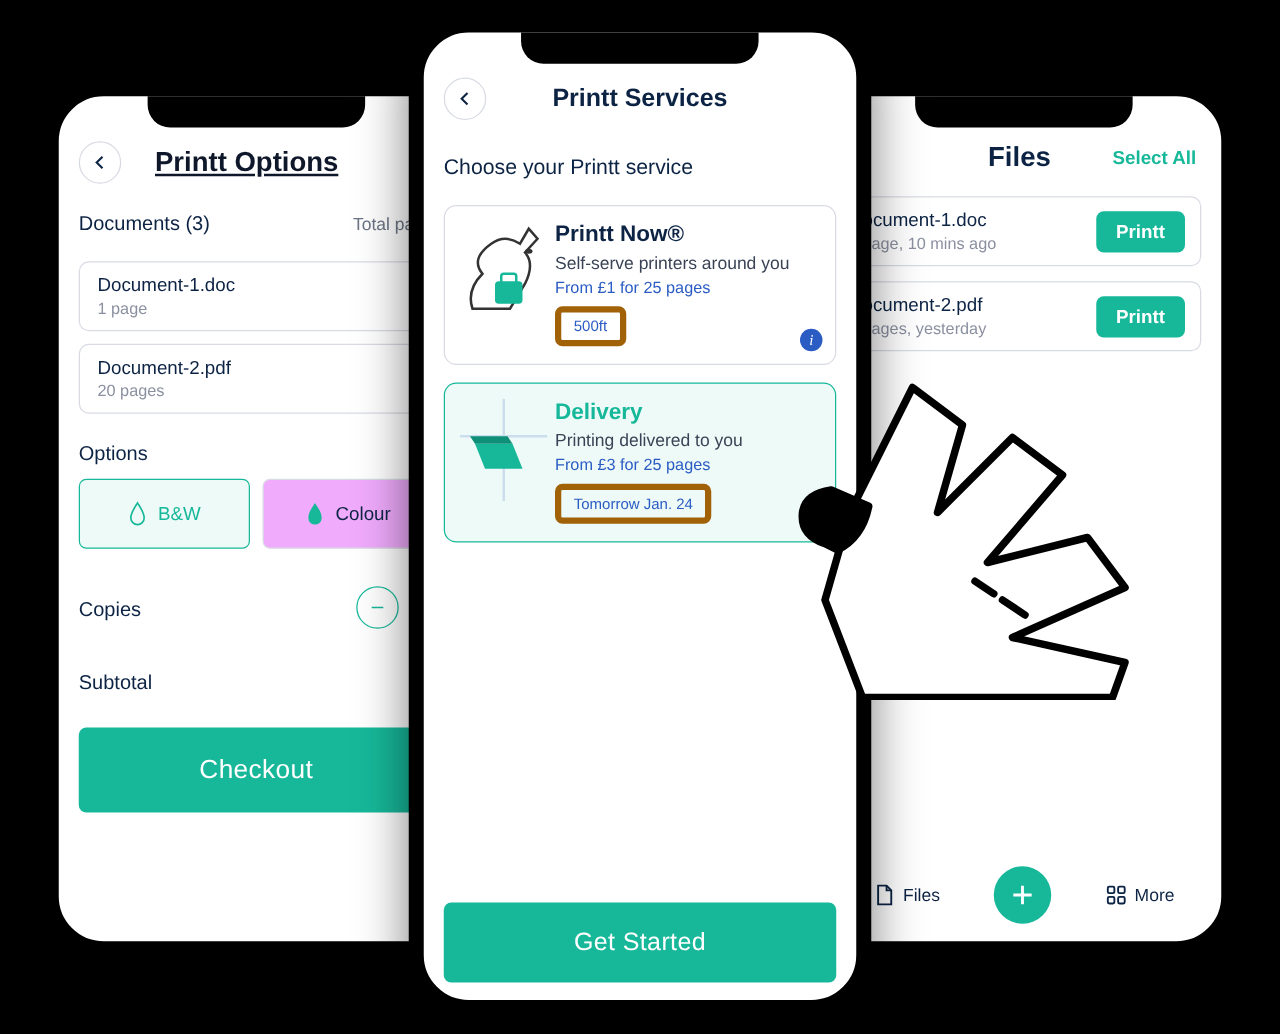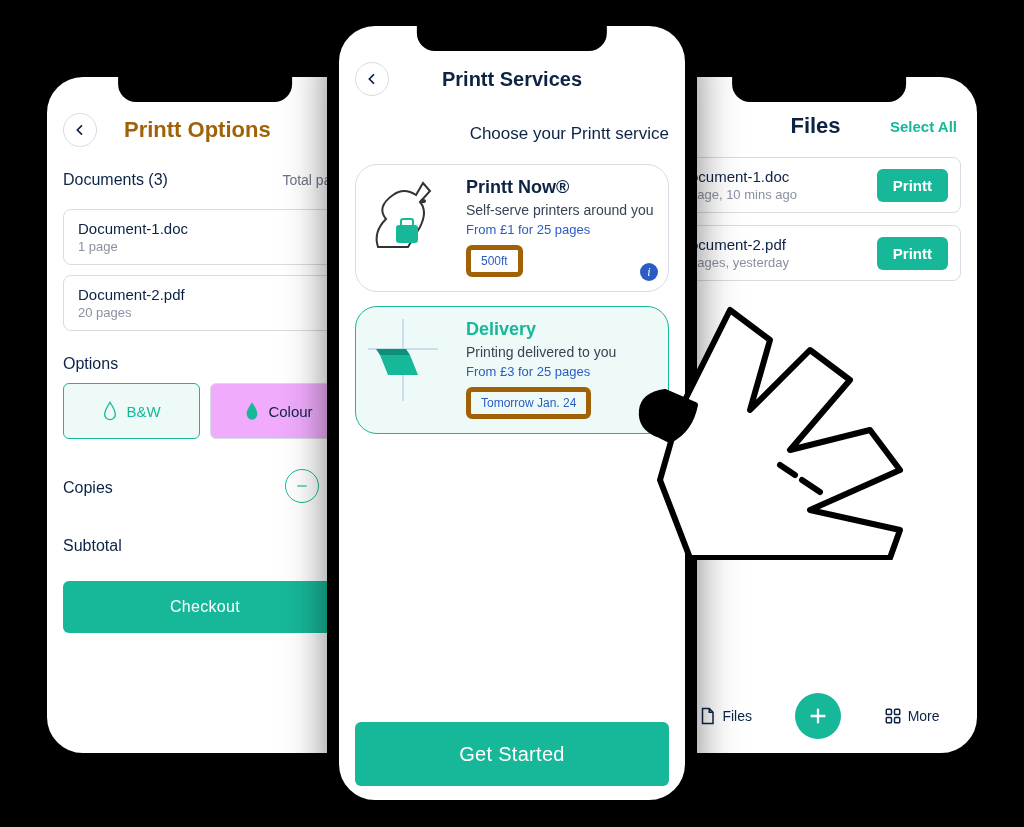--- a/index.html
+++ b/index.html
@@ -24,21 +24,21 @@
 
   .screen { position: absolute; inset: 0; padding: 36px 16px 14px; display: flex; flex-direction: column; }
 
   
   .header { display: flex; align-items: center; gap: 21px; margin-bottom: 18px; }
   .back-btn {
     width: 34px; height: 34px; border: 1px solid #d8dbe3; border-radius: 50%;
     display: flex; align-items: center; justify-content: center; cursor: pointer;
   }
   .title { flex: 1; text-align: center; font-size: 20px; font-weight: 600; color: #0c2344; }
-  .title-left { text-align: left; font-size: 22px; font-weight: 700; color: #a16207; padding-left: 6px; }
+  .title-left { text-align: left; font-size: 22px; font-weight: 700; color: #0f172a; padding-left: 6px; text-decoration: underline; }
   .sub { color: #6b7485; font-weight: 400; }
 
   .row-between { display:flex; justify-content: space-between; align-items: baseline; }
   .section-lbl { color:#0c2344; font-size:16px; font-weight:500; margin: 6px 0 10px; }
   .doc-card {
     border:1px solid #d8dbe3; border-radius:8px; padding:10px 14px; margin-bottom:10px;
   }
   .doc-name { color:#0c2344; font-size:15px; }
   .doc-meta { color:#8a90a0; font-size:13px; margin-top:2px; }
 
@@ -52,21 +52,21 @@
 
   .stepper { display:flex; align-items:center; gap:18px; }
   .circ-btn {
     width:34px; height:34px; border:1px solid #17b89a; border-radius:50%;
     display:flex; align-items:center; justify-content:center; color:#17b89a;
     font-size:20px; cursor:pointer; background:#fff;
   }
 
   .big-btn {
     background:#17b89a; color:#fff; border:none; border-radius:6px;
-    height:52px; font-size:16px; font-weight:500; letter-spacing:.3px;
+    height:68px; font-size:21px; font-weight:500; letter-spacing:.3px;
     display:flex; align-items:center; justify-content:center; cursor:pointer;
   }
 
   
   .link-teal { color:#17b89a; font-weight:600; font-size:15px; cursor:pointer; }
   .file-card {
     border:1px solid #d8dbe3; border-radius:8px; padding:10px 12px;
     display:flex; align-items:center; justify-content:space-between; margin-bottom:12px;
   }
   .pill-btn {
@@ -77,24 +77,24 @@
     margin-top:auto; display:flex; align-items:center; justify-content:space-around;
     padding-top:10px;
   }
   .fab {
     width:46px; height:46px; background:#17b89a; border-radius:50%;
     display:flex; align-items:center; justify-content:center; color:#fff; font-size:26px; cursor:pointer;
   }
   .bar-item { display:flex; align-items:center; gap:6px; color:#0c2344; font-size:14px; cursor:pointer;}
 
   
-  .subtitle { text-align:right; color:#0c2344; font-size:17px; margin:10px 0 20px; }
+  .subtitle { text-align:left; color:#0c2344; font-size:17px; margin:10px 0 20px; }
   .svc-card {
-    border:1px solid #d8dbe3; border-radius:22px; padding:12px 14px 14px 12px;
-    display:flex; gap:28px; margin-bottom:14px; position:relative; cursor:pointer;
+    border:1px solid #d8dbe3; border-radius:10px; padding:12px 14px 14px 12px;
+    display:flex; gap:6px; margin-bottom:14px; position:relative; cursor:pointer;
   }
   .svc-card.selected { border-color:#17b89a; background:#edfaf7; }
   .svc-thumb { width:70px; height:82px; flex:0 0 70px; }
   .svc-title { color:#0c2344; font-size:18px; font-weight:600; }
   .svc-card.selected .svc-title { color:#17b89a; }
   .svc-desc { color:#3a4356; font-size:14px; margin-top:4px; }
   .svc-price { color:#2b5cc4; font-size:13px; margin-top:4px; }
   .svc-badge {
     display:inline-block; border:5px solid #a16207; color:#2b5cc4;
     font-size:12px; padding:4px 10px; border-radius:6px; margin-top:8px;

